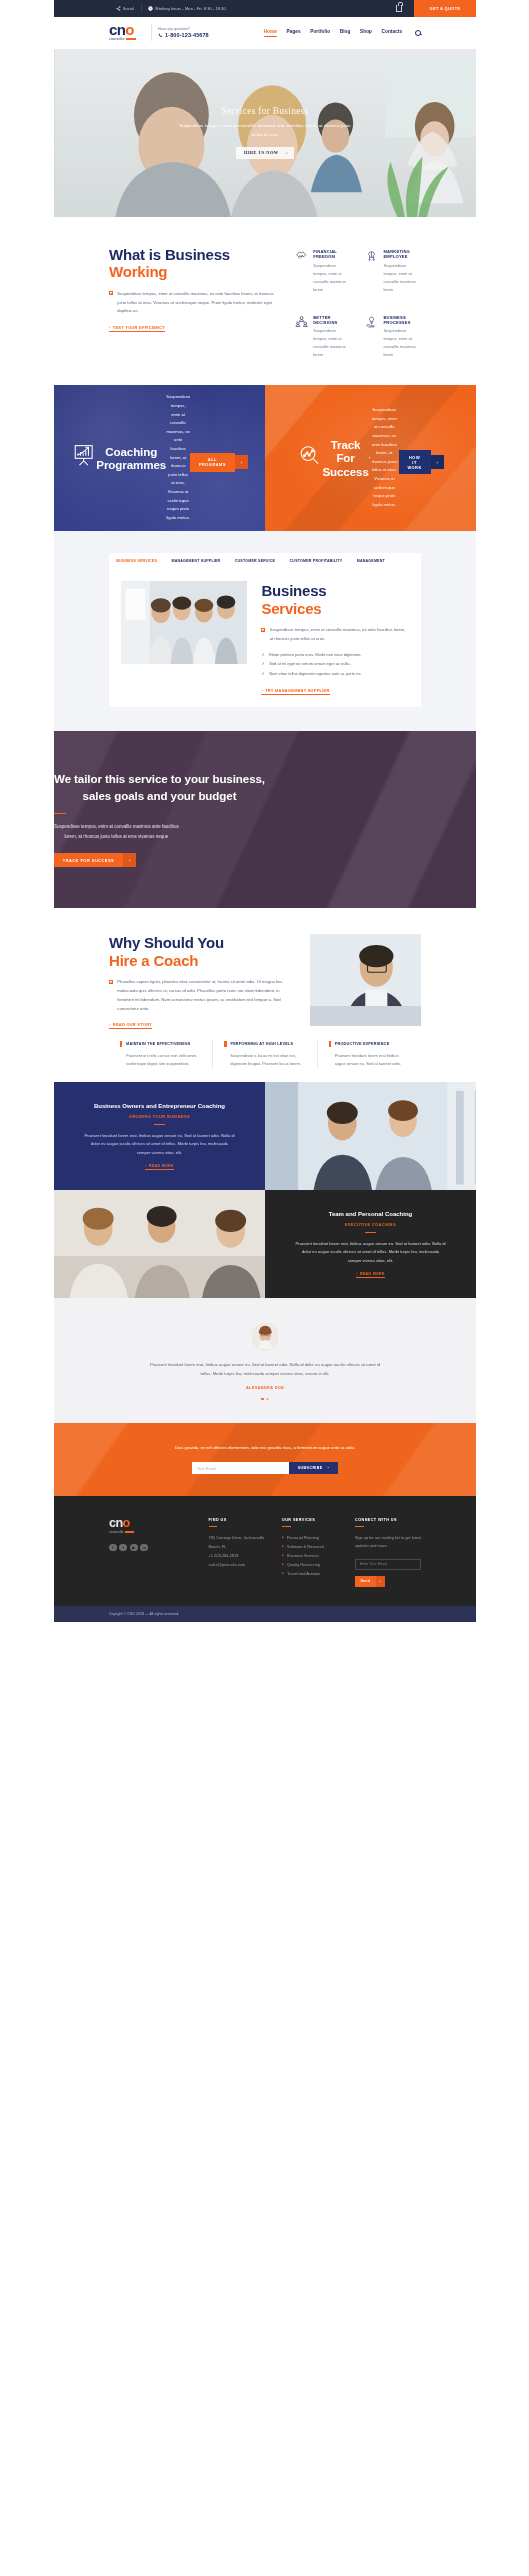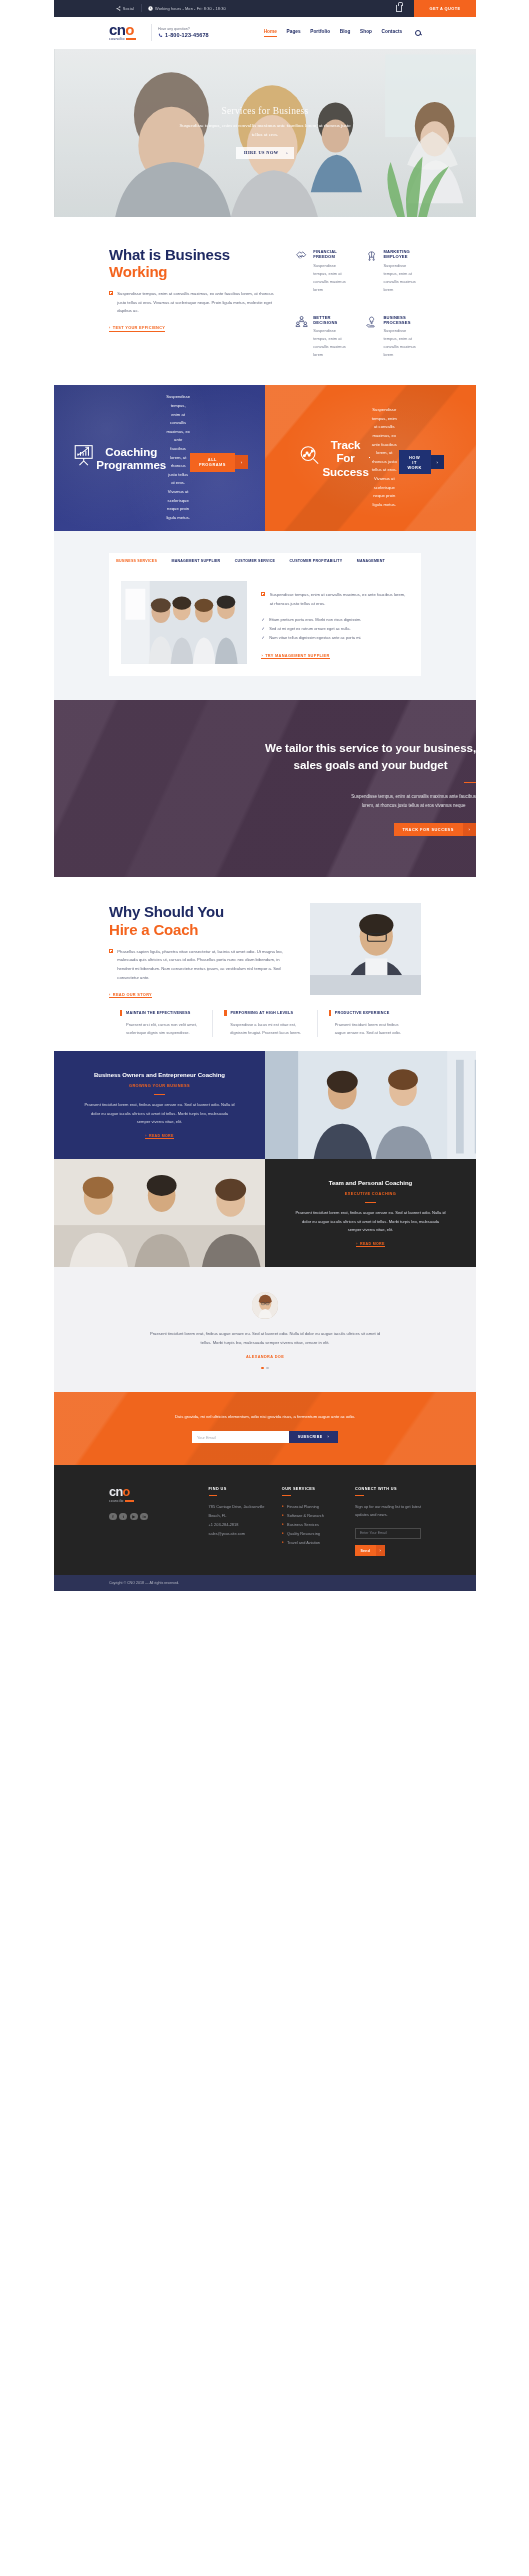--- a/index.html
+++ b/index.html
@@ -132,21 +132,21 @@
   .tab-img { width:126px; height:83px; flex:none; position:relative; overflow:hidden;
              background:linear-gradient(160deg,#cfd6dd,#b7c0ca); }
   .tab-txt { flex:1; padding-top:1.1px; }
   .check-list { margin-top:7.2px; }
   .check-list li { list-style:none; display:flex; gap:4.4px; font-size:4px;
                    color:#60657a; line-height:1.9; margin-bottom:1.7px; }
   .chk { color:#1f2a63; font-size:4.1px; flex:none; }
 
   
   .tailor { height:177px; background:#a21caf; position:relative; overflow:hidden;
-            display:flex; flex-direction:column; align-items:flex-end; justify-content:center; }
+            display:flex; flex-direction:column; align-items:flex-start; justify-content:center; }
   .tailor:before { content:""; position:absolute; inset:0;
      background:linear-gradient(115deg,#4a4a4a 0 12%, #3d3d3d 13% 30%, #454545 31% 48%,
                 #383838 49% 70%, #4c4c4c 71% 86%, #3a3a3a 87%);
      opacity:.85; }
   .tailor > * { position:relative; z-index:2; }
   .tailor h2 { font-size:11.6px; color:#fff; font-weight:bold; text-align:center;
                line-height:1.45; letter-spacing:-0.1px; }
   .tailor .rule { width:12px; height:1.1px; background:#f4641e; margin:7.7px 0 8.8px; }
   .tailor p { font-size:4.5px; color:#e3e4e7; text-align:center; line-height:2.1; }
   .tailor .btn-arrow .lbl { background:#f4641e; }
@@ -485,20 +485,24 @@
           <ellipse cx="150" cy="56" rx="16" ry="19" fill="#d8b08c"></ellipse>
               <path d="M130 150q4-46 20-48 17 2 21 48z" fill="#f0f1f3"></path>
           <ellipse cx="150" cy="44" rx="17" ry="12" fill="#6b4a2c"></ellipse>
           <ellipse cx="190" cy="50" rx="16" ry="19" fill="#ddb795"></ellipse>
               <path d="M170 150q4-46 20-48 17 2 21 48z" fill="#b9c1c9"></path>
           <ellipse cx="190" cy="38" rx="17" ry="12" fill="#2f2a26"></ellipse>
         </g>
       </svg>
     </div>
     <div class="tab-txt">
+      <div class="hdg">
+        <span>Business</span>
+        <span class="accent">Services</span>
+      </div>
       <div class="bullet-para">
         <span class="sq"></span>
         <p>Suspendisse tempus, enim at convallis maximus, ex ante faucibus lorem, at rhoncus justo tellus at eros.</p>
       </div>
       <ul class="check-list">
         <li>
               <span class="chk">✓</span>
               <span>Etiam pretium porta eros. Morbi non risus dignissim.</span>
             </li>
         <li>

